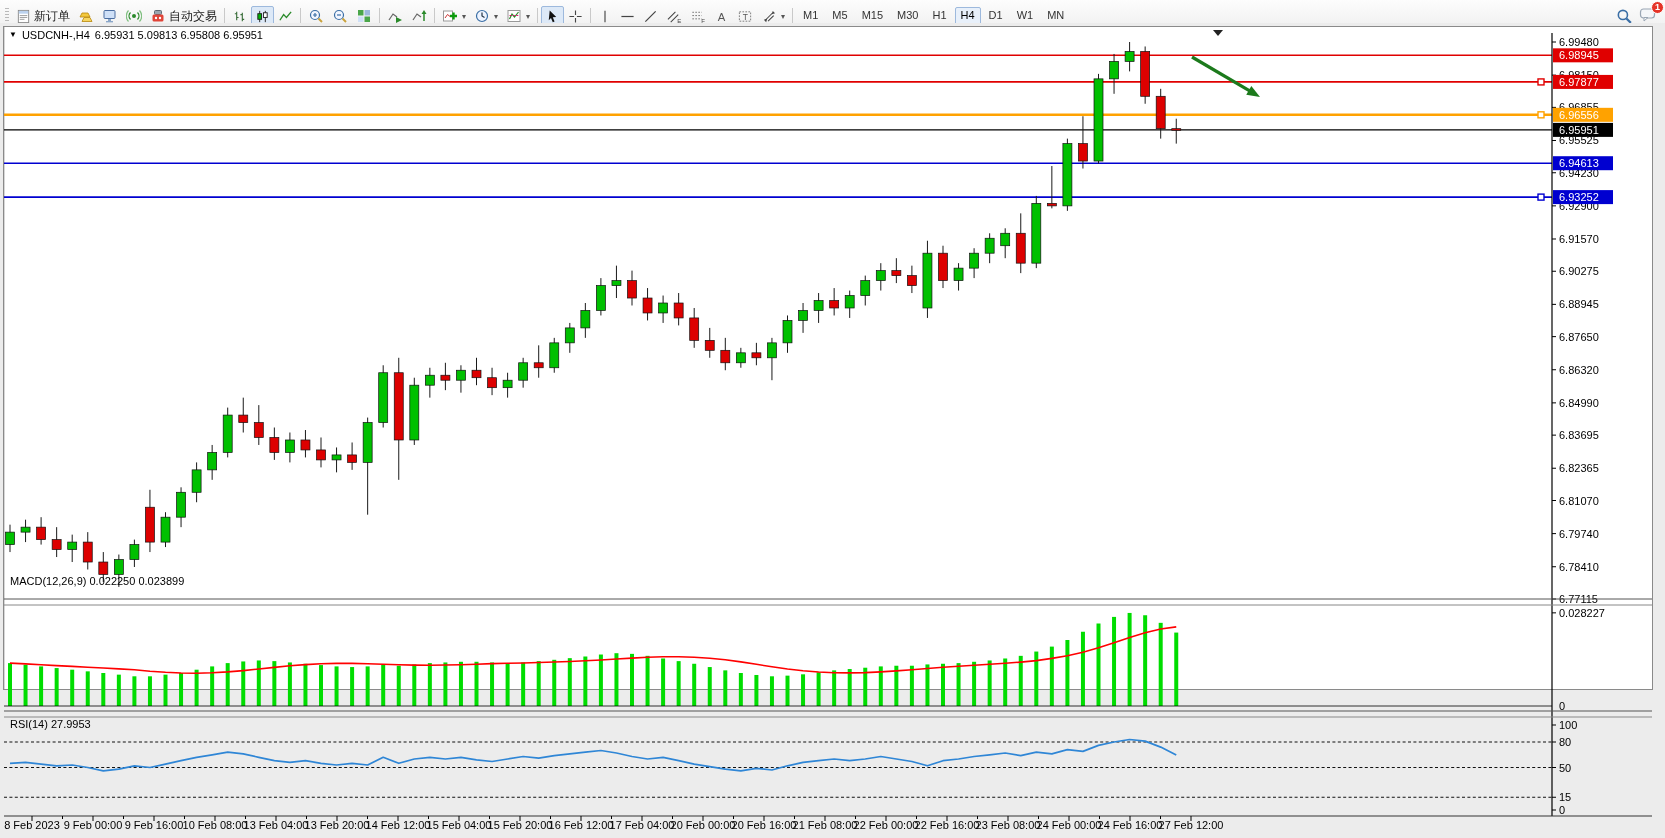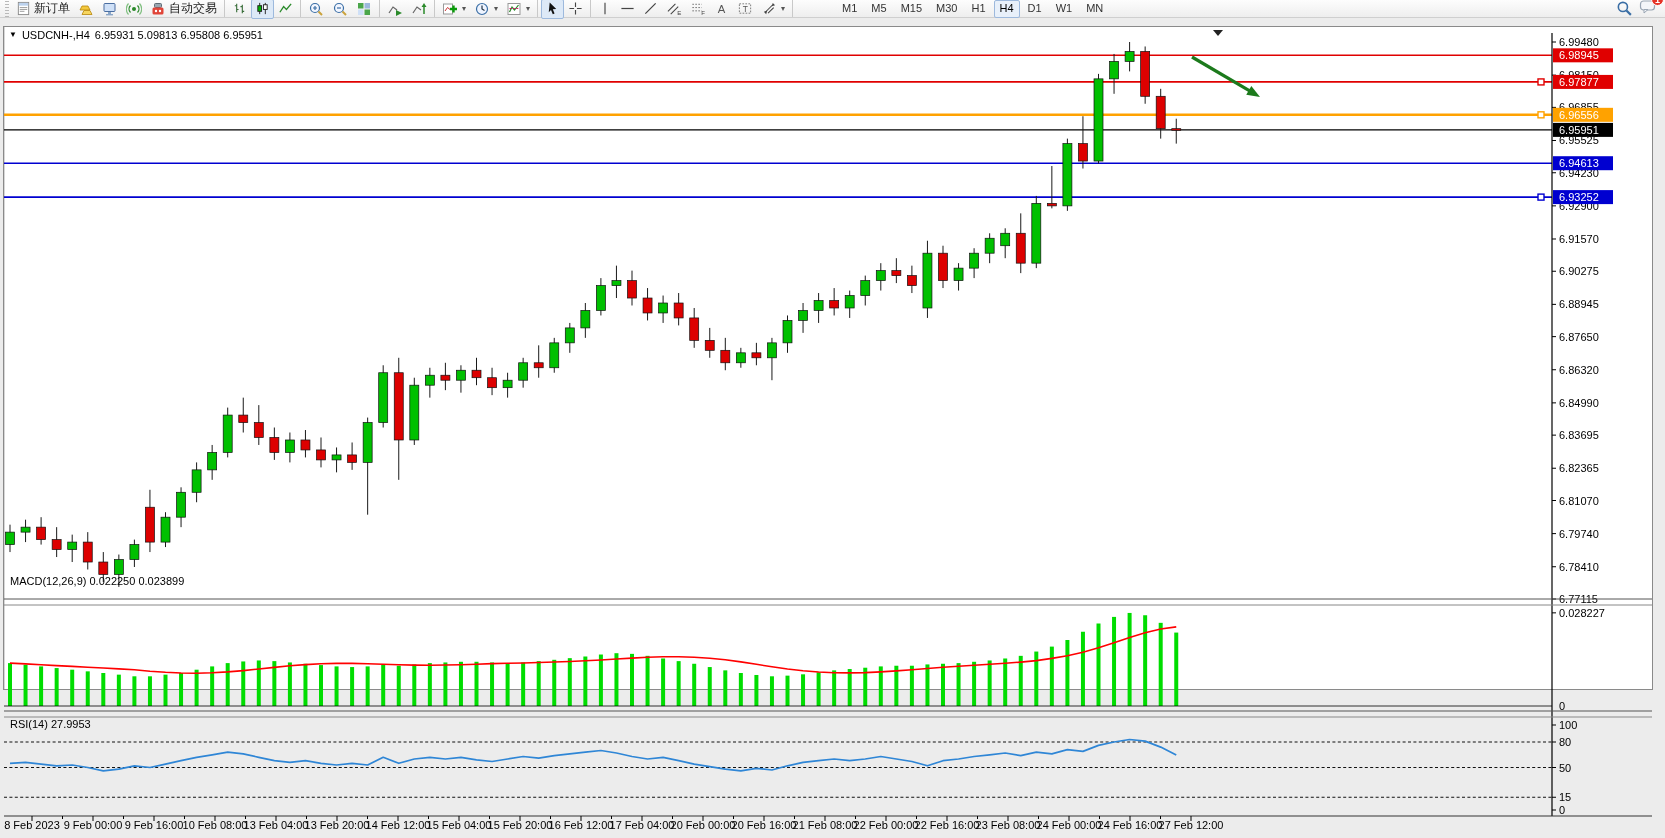--- a/index.html
+++ b/index.html
@@ -1,20 +1,20 @@
 <!DOCTYPE html>
 <html><head>
 <meta charset="utf-8">
 <style>
   * { margin:0; padding:0; box-sizing:border-box; }
   html,body { width:1665px; height:838px; overflow:hidden;
     font-family:"Liberation Sans","DejaVu Sans",sans-serif; background:#ececec; }
 
   
-  .toolbar { height:18px; display:flex; align-items:center; padding:8px 2px;
+  .toolbar { height:18px; display:flex; align-items:center; padding:16px 2px;
     background:linear-gradient(#fdfdfd,#eeeeee); border-bottom:1px solid #cfcfcf; }
   .grip { width:4px; height:16px; margin:0 3px;
     background:repeating-linear-gradient(to bottom,#b9b9b9 0 1px,transparent 1px 3px); }
   .tbsep { width:1px; height:17px; background:#c9c9c9; margin:0 3px; }
   .btn { display:flex; align-items:center; gap:3px; height:20px; padding:1px 3px;
     border:1px solid transparent; border-radius:2px; font-size:12px; color:#222; cursor:default; }
   .btn.active { background:#dde9f7; border-color:#9db9dd; }
   .btn svg { display:block; }
   .caret { font-size:8px; color:#555; margin-left:1px; }
   .tf-btn { height:18px; padding:1px 5px; font-size:11px; color:#333;
@@ -231,21 +231,21 @@
     <svg width="16" height="15" viewBox="0 0 16 16">
       <path d="M4 12L12 4M7 13l6-6" stroke="#444" stroke-width="1.1"></path>
       <polygon points="12,2 14.5,4.5 11,5.5" fill="#444"></polygon>
       <polygon points="5,14 2.5,11.5 6,10.5" fill="#444"></polygon>
     </svg>
     <span class="caret">▾</span>
   </div>
 
   <div class="tbsep"></div>
 
-  <div id="tf-buttons" style="display:flex;align-items:center;margin-left:39px;">
+  <div id="tf-buttons" style="display:flex;align-items:center;">
       <div class="tf-btn">M1</div>
       <div class="tf-btn">M5</div>
       <div class="tf-btn">M15</div>
       <div class="tf-btn">M30</div>
       <div class="tf-btn">H1</div>
       <div class="tf-btn active">H4</div>
       <div class="tf-btn">D1</div>
       <div class="tf-btn">W1</div>
       <div class="tf-btn">MN</div>
     </div>

